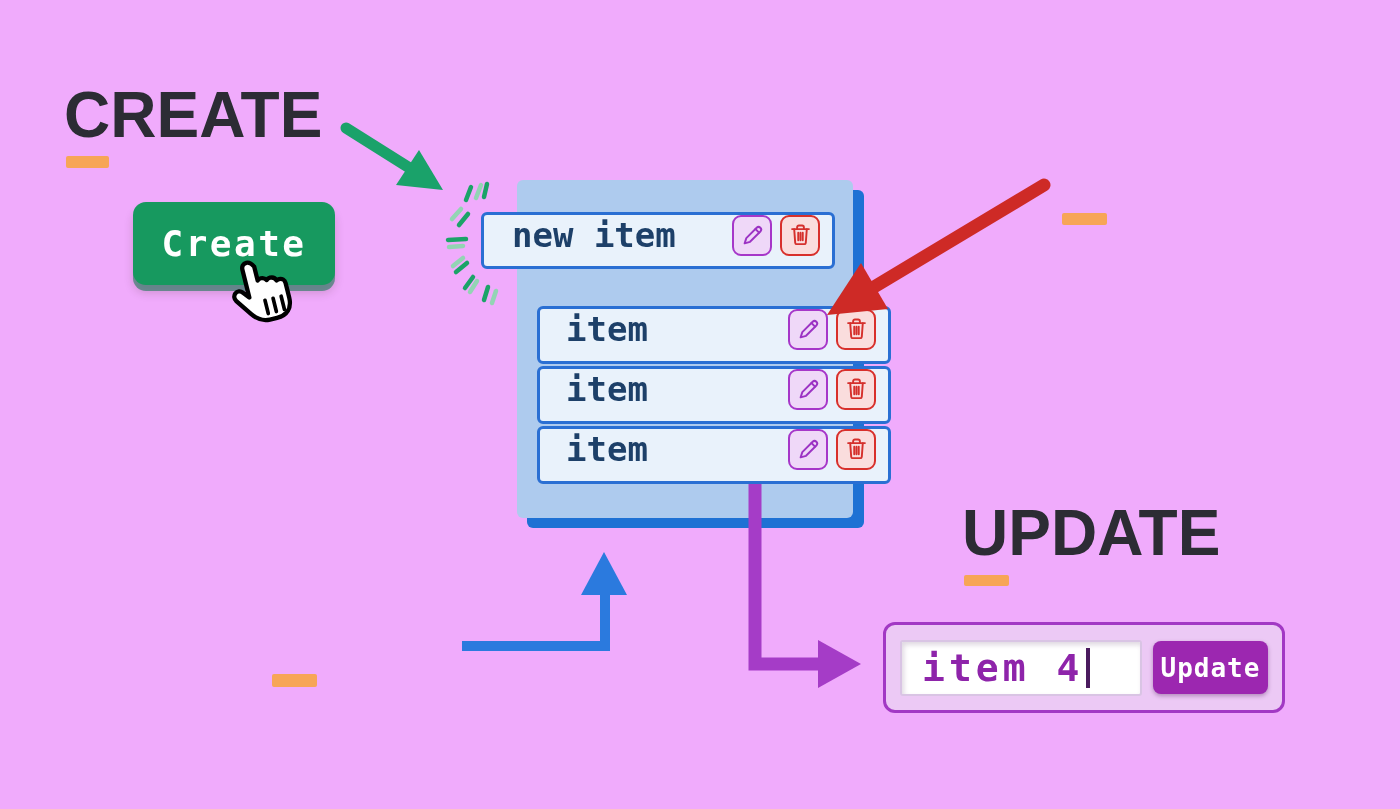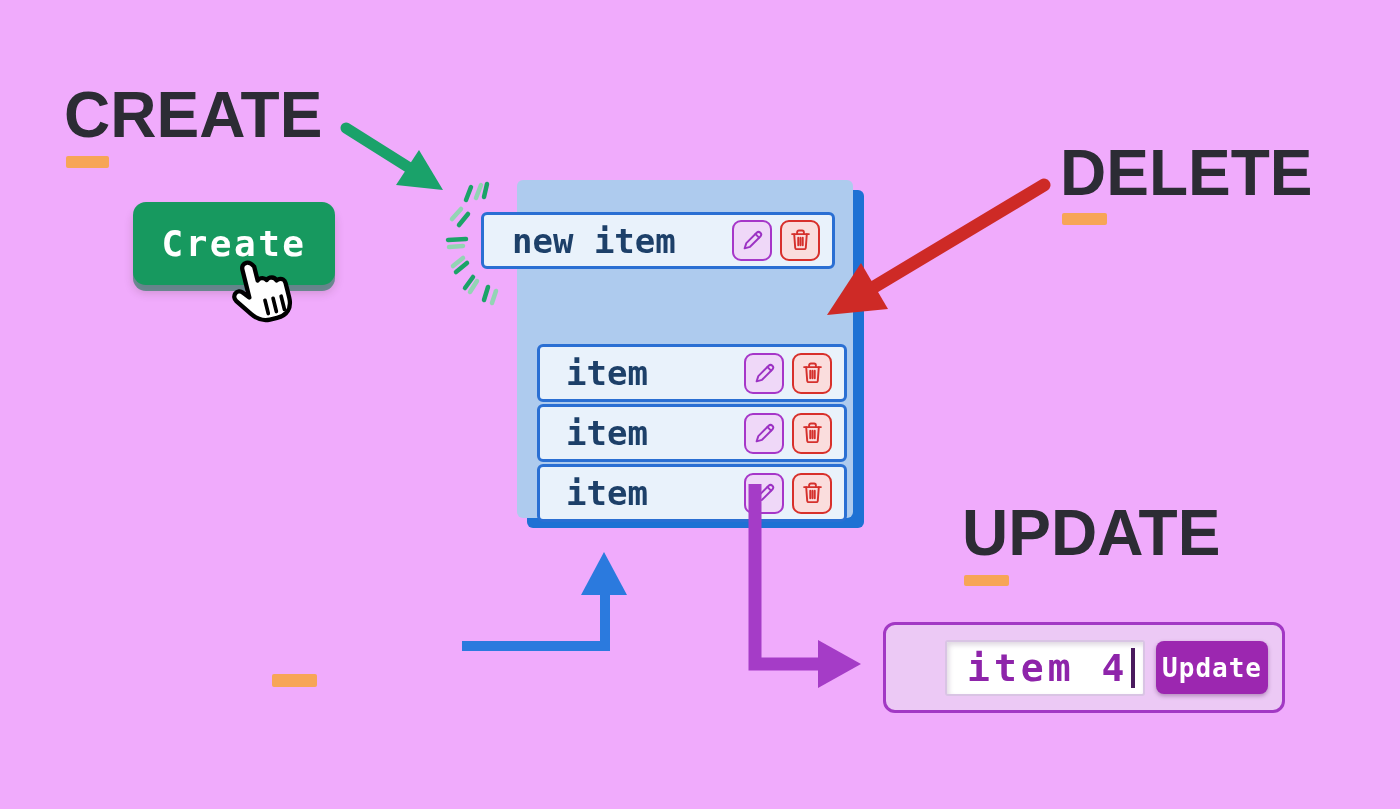--- a/index.html
+++ b/index.html
@@ -21,25 +21,25 @@
     color:#ffffff;font-family:"DejaVu Sans Mono",monospace;font-weight:bold;
     font-size:36px;letter-spacing:2.5px;cursor:pointer;
     display:flex;align-items:center;justify-content:center;
   }
   .hand-cursor{position:absolute;left:228px;top:254px;width:76px;height:80px;z-index:6;transform:rotate(-14deg);}
   
   .panel-shadow{position:absolute;left:527px;top:190px;width:337px;height:338px;background:#1e71d4;border-radius:6px;}
   .panel{position:absolute;left:517px;top:180px;width:336px;height:338px;background:#aecbee;border-radius:6px;}
   .row{
     box-sizing:border-box;background:#e9f2fb;border:3px solid #2a6fd3;border-radius:6px;
-    display:flex;align-items:center;
+    display:flex;
     font-family:"DejaVu Sans Mono",monospace;font-weight:bold;color:#1d4069;
   }
   .new-item-row{position:absolute;left:481px;top:212px;width:354px;height:57px;font-size:34px;padding-left:28px;}
-  .rows{position:absolute;left:537px;top:306px;width:310px;display:flex;flex-direction:column;gap:2px;margin-top:38px;}
+  .rows{position:absolute;left:537px;top:306px;width:354px;display:flex;flex-direction:column;gap:2px;}
   .rows .row{width:100%;height:58px;font-size:34px;padding-left:26px;}
   .row .spacer{flex:1;}
   .icon-btn{
     box-sizing:border-box;width:40px;height:41px;border-radius:9px;border:2.5px solid;
     display:flex;align-items:center;justify-content:center;padding:0;cursor:pointer;flex:0 0 auto;
   }
   .icon-btn svg{width:27px;height:27px;display:block;}
   .edit-btn{background:#efd8f8;border-color:#a637c9;margin-right:8px;}
   .del-btn{background:#fadddd;border-color:#d8302b;margin-right:12px;}
   
@@ -47,42 +47,41 @@
     position:absolute;left:883px;top:622px;width:402px;height:91px;box-sizing:border-box;
     background:#ecc9f5;border:3px solid #a238c4;border-radius:12px;
     display:flex;align-items:center;padding:0 14px;gap:11px;
   }
   .text-input{
     box-sizing:border-box;width:246px;height:56px;background:#ffffff;
     border:2px solid #d9c4e4;border-radius:3px;
     box-shadow:inset 2px 3px 5px rgba(80,40,90,.18);
     display:flex;align-items:center;padding-left:20px;
     font-family:"DejaVu Sans Mono",monospace;font-weight:bold;font-size:38px;
-    letter-spacing:4px;color:#8e24aa;cursor:text;margin-left:45px;
+    letter-spacing:4px;color:#8e24aa;cursor:text;
   }
   .caret{width:4px;height:40px;background:#4a1a5e;margin-left:3px;}
   .update-btn{
     width:117px;height:53px;background:#9c27b0;border:none;border-radius:8px;
     box-shadow:0 2px 4px rgba(70,20,80,.35);
     color:#ffffff;font-family:"DejaVu Sans Mono",monospace;font-weight:bold;
     font-size:26px;letter-spacing:1px;cursor:pointer;
     display:flex;align-items:center;justify-content:center;
   }
   
   .overlay{position:absolute;left:0;top:0;width:1400px;height:809px;pointer-events:none;z-index:5;}
 </style>
 </head>
 <body>
 
 <div class="canvas">
 
   <div class="title" style="left:64px;top:83px;">CREATE</div>
   <div class="underline" style="left:66px;top:156px;width:43px;height:12px;"></div>
 
-  <div class="title" style="left:1060px;top:141px;">DELETE</div>
   <div class="underline" style="left:1062px;top:213px;width:45px;height:12px;"></div>
 
   <div class="underline" style="left:272px;top:674px;width:45px;height:13px;"></div>
 
   <div class="title" style="left:962px;top:501px;">UPDATE</div>
   <div class="underline" style="left:964px;top:575px;width:45px;height:11px;"></div>
 
   <button class="create-btn">Create</button>
 
   <svg class="hand-cursor" viewBox="0 0 44 48">

